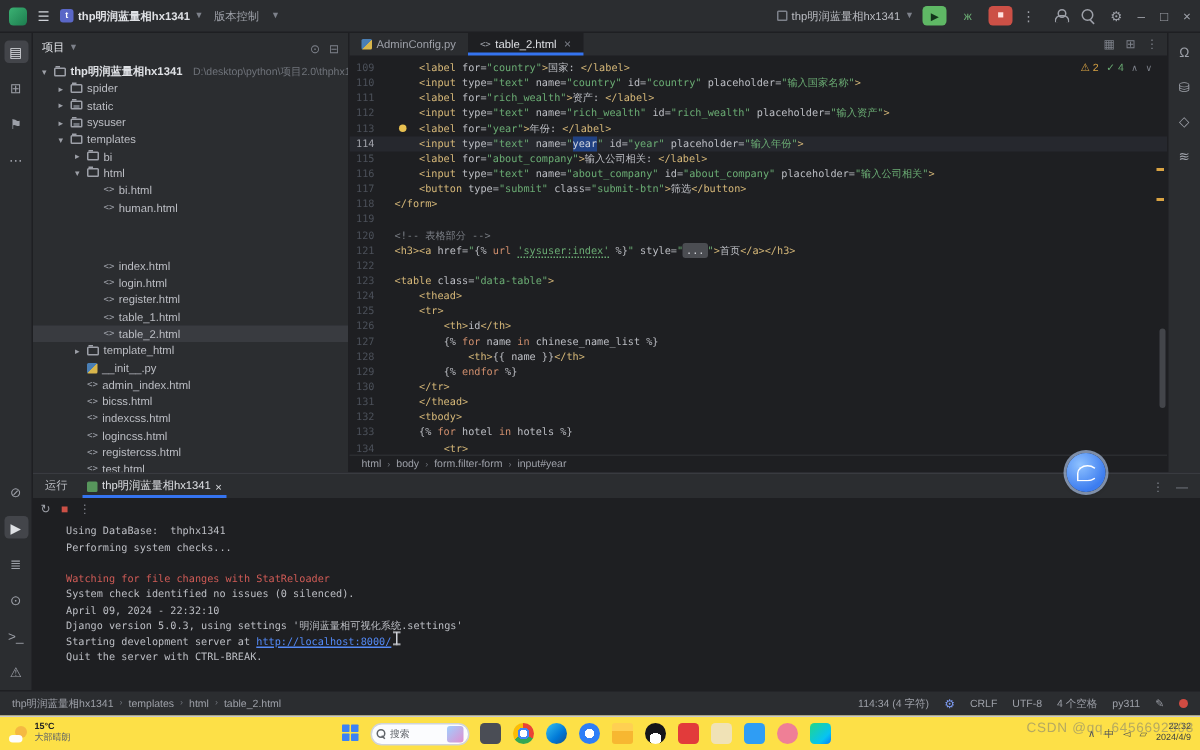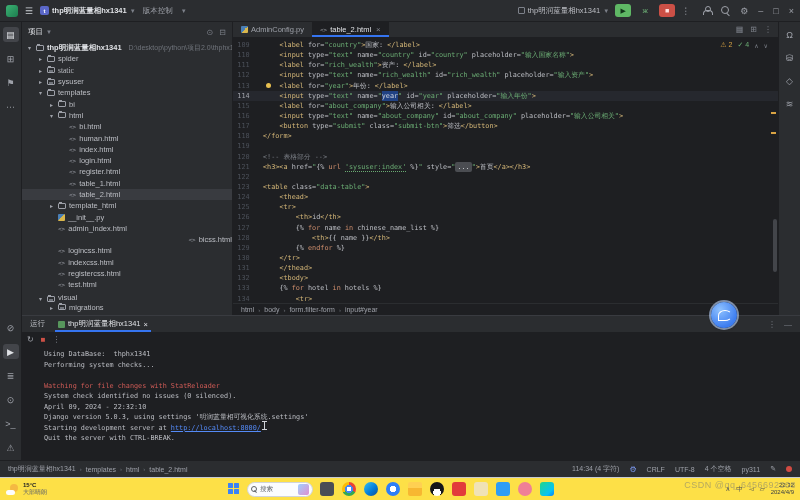--- a/index.html
+++ b/index.html
@@ -225,21 +225,21 @@
               <span class="arr">▾</span>
               <span class="ic-folder"></span>
               <span class="tlabel root">thp明润蓝量相hx1341</span>
               <span class="thint">D:\desktop\python\项目2.0\thphx1341</span>
             </div>
             <div class="trow" style="padding-left: 15px;">
               <span class="arr">▸</span>
               <span class="ic-folder"></span>
               <span class="tlabel">spider</span>
             </div>
-            <div class="trow" style="padding-left: 15px; font-family: Liberation Serif, serif;">
+            <div class="trow" style="padding-left: 15px;">
               <span class="arr">▸</span>
               <span class="ic-folder pkg"></span>
               <span class="tlabel">static</span>
             </div>
             <div class="trow" style="padding-left: 15px;">
               <span class="arr">▸</span>
               <span class="ic-folder pkg"></span>
               <span class="tlabel">sysuser</span>
             </div>
             <div class="trow" style="padding-left: 15px;">
@@ -260,21 +260,21 @@
             <div class="trow" style="padding-left: 37px;">
               <span class="arr"></span>
               <span class="ic-html">&lt;&gt;</span>
               <span class="tlabel">bi.html</span>
             </div>
             <div class="trow" style="padding-left: 37px;">
               <span class="arr"></span>
               <span class="ic-html">&lt;&gt;</span>
               <span class="tlabel">human.html</span>
             </div>
-            <div class="trow" style="padding-left: 37px;">
+            <div class="trow" style="padding-left: 37px; margin-top: 28px;">
               <span class="arr"></span>
               <span class="ic-html">&lt;&gt;</span>
               <span class="tlabel">index.html</span>
             </div>
             <div class="trow" style="padding-left: 37px;">
               <span class="arr"></span>
               <span class="ic-html">&lt;&gt;</span>
               <span class="tlabel">login.html</span>
             </div>
             <div class="trow" style="padding-left: 37px;">
@@ -300,34 +300,34 @@
             <div class="trow" style="padding-left: 26px;">
               <span class="arr"></span>
               <span class="ic-pyf"></span>
               <span class="tlabel">__init__.py</span>
             </div>
             <div class="trow" style="padding-left: 26px;">
               <span class="arr"></span>
               <span class="ic-html">&lt;&gt;</span>
               <span class="tlabel">admin_index.html</span>
             </div>
-            <div class="trow" style="padding-left: 26px; justify-content: flex-end;">
+            <div class="trow" style="padding-left: 26px;">
               <span class="arr"></span>
               <span class="ic-html">&lt;&gt;</span>
               <span class="tlabel">bicss.html</span>
             </div>
             <div class="trow" style="padding-left: 26px;">
               <span class="arr"></span>
               <span class="ic-html">&lt;&gt;</span>
+              <span class="tlabel">indexcss.html</span>
+            </div>
+            <div class="trow" style="padding-left: 26px;">
+              <span class="arr"></span>
+              <span class="ic-html">&lt;&gt;</span>
               <span class="tlabel">logincss.html</span>
-            </div>
-            <div class="trow" style="padding-left: 26px;">
-              <span class="arr"></span>
-              <span class="ic-html">&lt;&gt;</span>
-              <span class="tlabel">indexcss.html</span>
             </div>
             <div class="trow" style="padding-left: 26px;">
               <span class="arr"></span>
               <span class="ic-html">&lt;&gt;</span>
               <span class="tlabel">registercss.html</span>
             </div>
             <div class="trow" style="padding-left: 26px;">
               <span class="arr"></span>
               <span class="ic-html">&lt;&gt;</span>
               <span class="tlabel">test.html</span>

